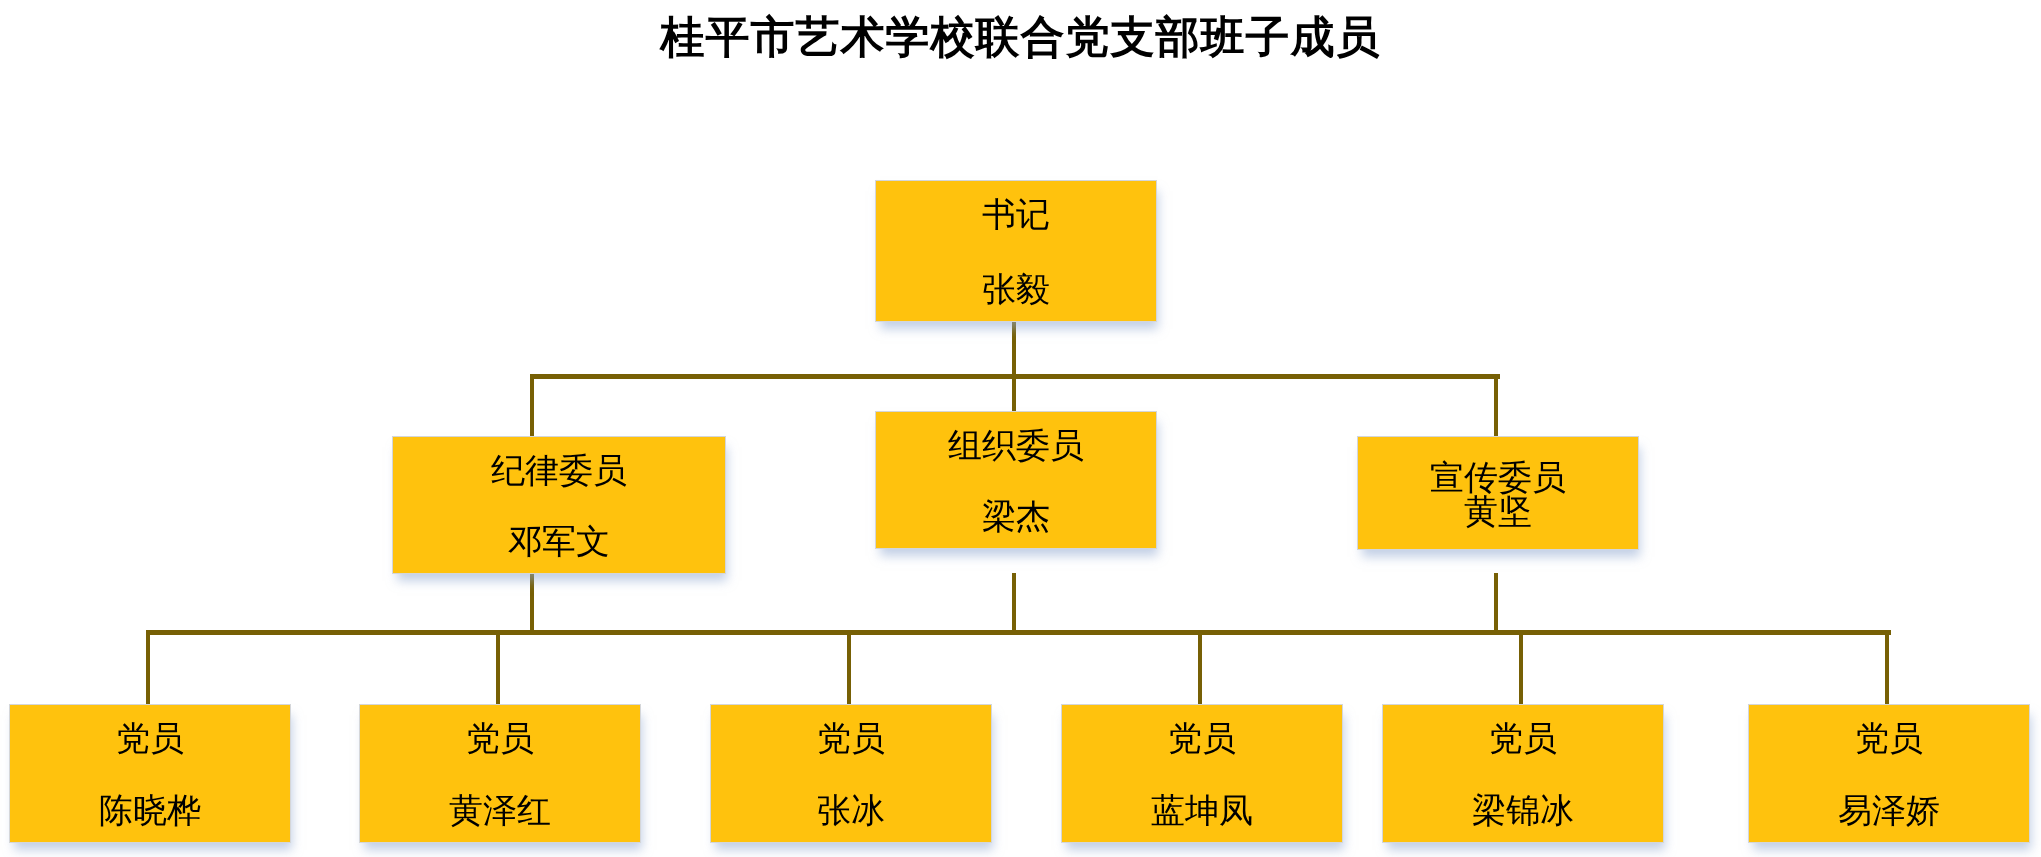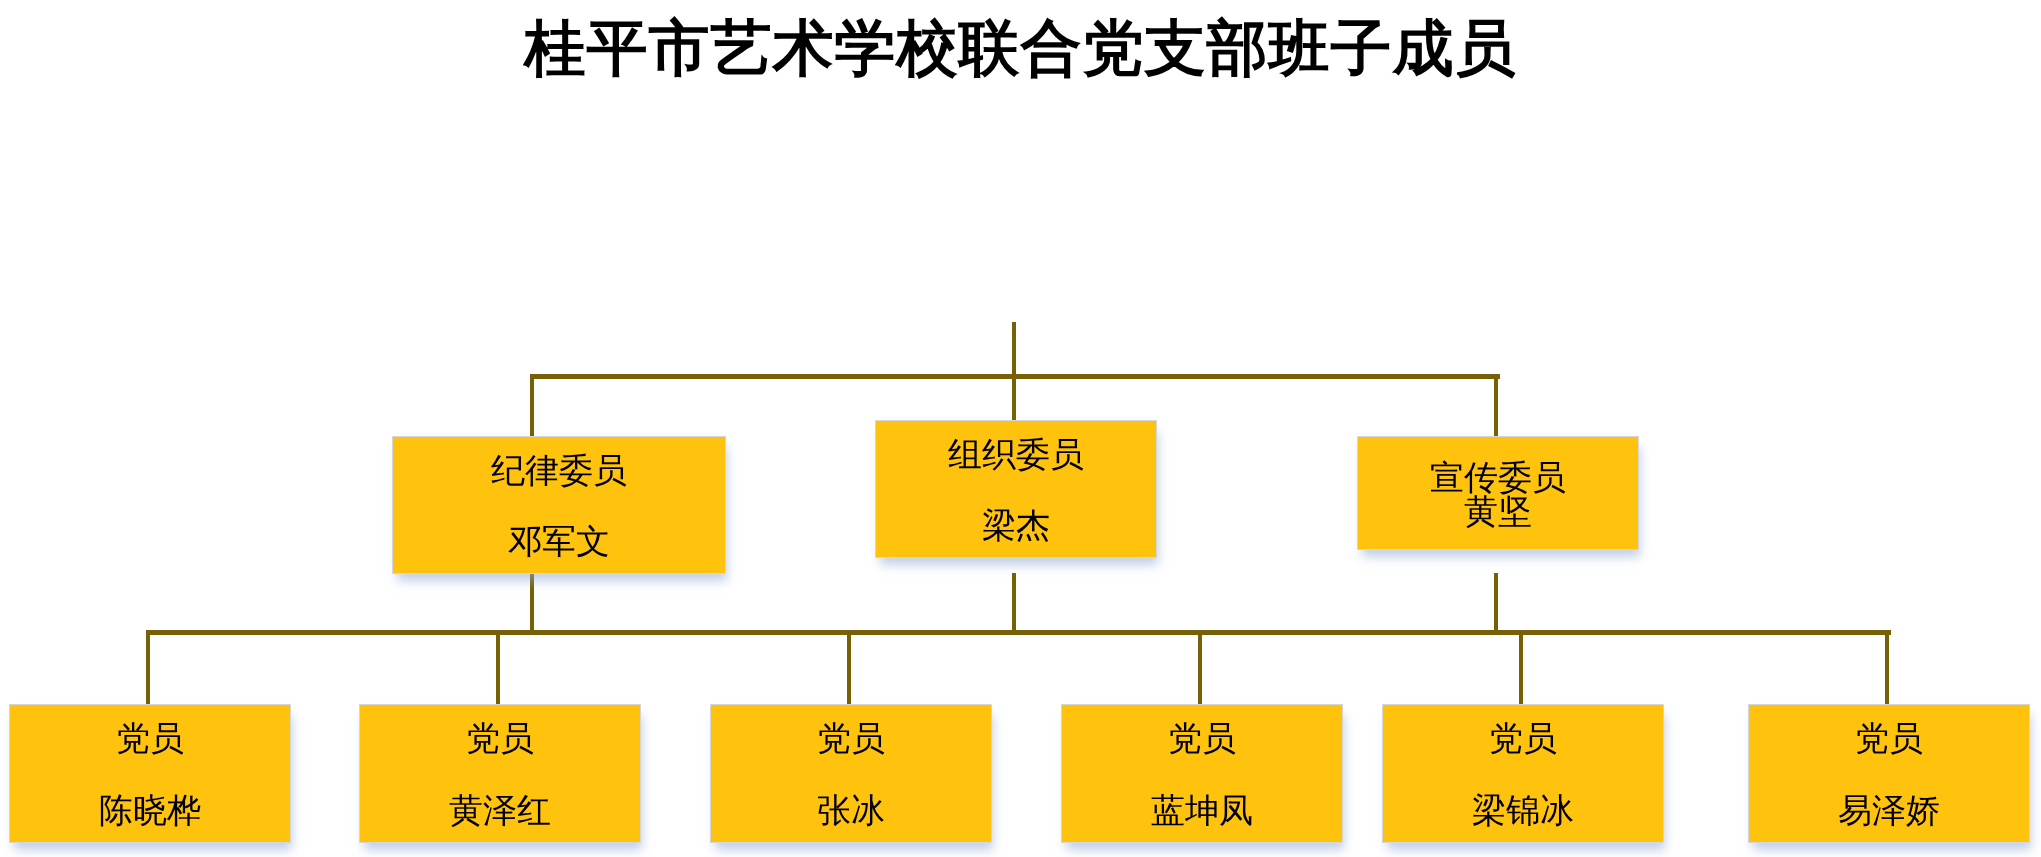--- a/index.html
+++ b/index.html
@@ -9,21 +9,21 @@
     background:#ffffff;
     overflow:hidden;
     font-family:"Liberation Serif","DejaVu Serif",serif;
   }
   .chart-title{
     position:absolute;
     left:0;top:8px;width:100%;
     text-align:center;
     font-family:"Liberation Sans","DejaVu Sans",sans-serif;
     font-weight:700;
-    font-size:61px;
+    font-size:44px;
     letter-spacing:1px;
     color:#000000;
   }
   .node{
     position:absolute;
     box-sizing:border-box;
     background:#FFC20D;
     border:1px solid #d4d6d9;
     box-shadow:3px 9px 10px -2px rgba(145,170,210,0.55);
     display:flex;
@@ -40,21 +40,21 @@
     white-space:nowrap;
   }
   .line{
     position:absolute;
     background:#776005;
     z-index:1;
   }
   
   #n-root{left:875px;top:180px;width:282px;height:142px;}
   #n-c1{left:392px;top:436px;width:334px;height:138px;}
-  #n-c2{left:875px;top:420px;width:282px;height:138px;}
+  #n-c2{left:875px;top:411px;width:282px;height:138px;}
   #n-c3{left:1357px;top:436px;width:282px;height:114px;justify-content:center;}
   #n-m1{left:9px;top:704px;width:282px;height:139px;}
   #n-m2{left:359px;top:704px;width:282px;height:139px;}
   #n-m3{left:710px;top:704px;width:282px;height:139px;}
   #n-m4{left:1061px;top:704px;width:282px;height:139px;}
   #n-m5{left:1382px;top:704px;width:282px;height:139px;}
   #n-m6{left:1748px;top:704px;width:282px;height:139px;}
 </style>
 </head>
 <body>
@@ -72,20 +72,24 @@
   <div class="line" style="left:1012px;top:573px;width:4px;height:62px;"></div>
   <div class="line" style="left:1494px;top:573px;width:4px;height:62px;"></div>
   <div class="line" style="left:146px;top:630px;width:1745px;height:5px;"></div>
   <div class="line" style="left:146px;top:630px;width:4px;height:74px;"></div>
   <div class="line" style="left:496px;top:630px;width:4px;height:74px;"></div>
   <div class="line" style="left:847px;top:630px;width:4px;height:74px;"></div>
   <div class="line" style="left:1198px;top:630px;width:4px;height:74px;"></div>
   <div class="line" style="left:1519px;top:630px;width:4px;height:74px;"></div>
   <div class="line" style="left:1885px;top:630px;width:4px;height:74px;"></div>
 
+  <div class="node" id="n-root">
+    <div class="role">书记</div>
+    <div class="name">张毅</div>
+  </div>
 
   <div class="node" id="n-c1">
     <div class="role">纪律委员</div>
     <div class="name">邓军文</div>
   </div>
   <div class="node" id="n-c2">
     <div class="role">组织委员</div>
     <div class="name">梁杰</div>
   </div>
   <div class="node" id="n-c3">

